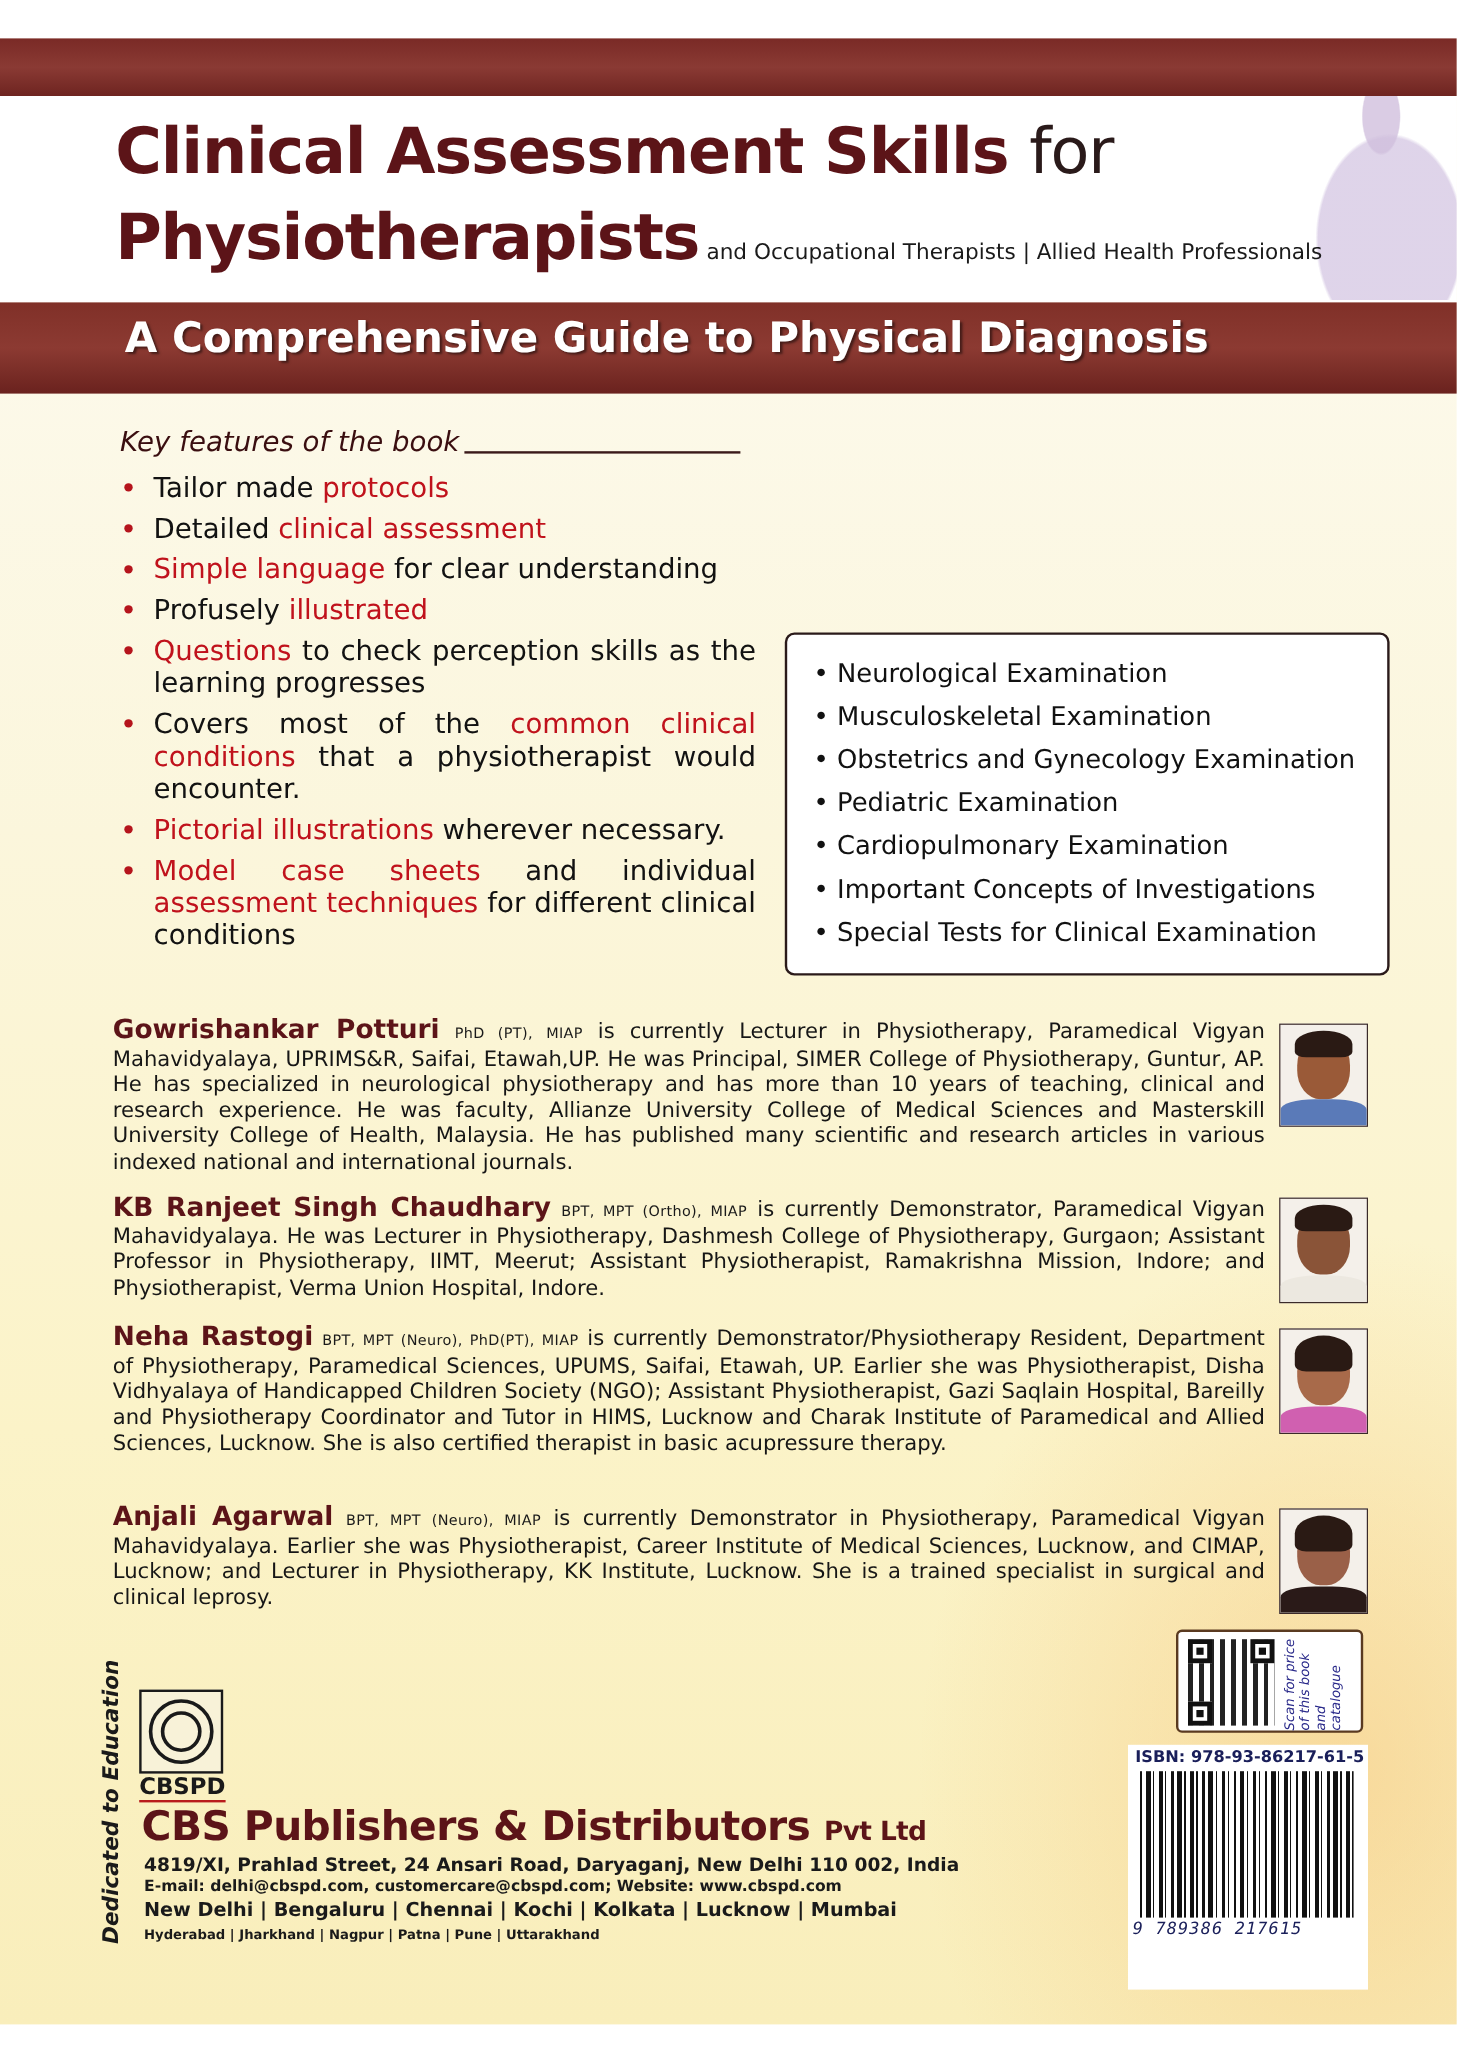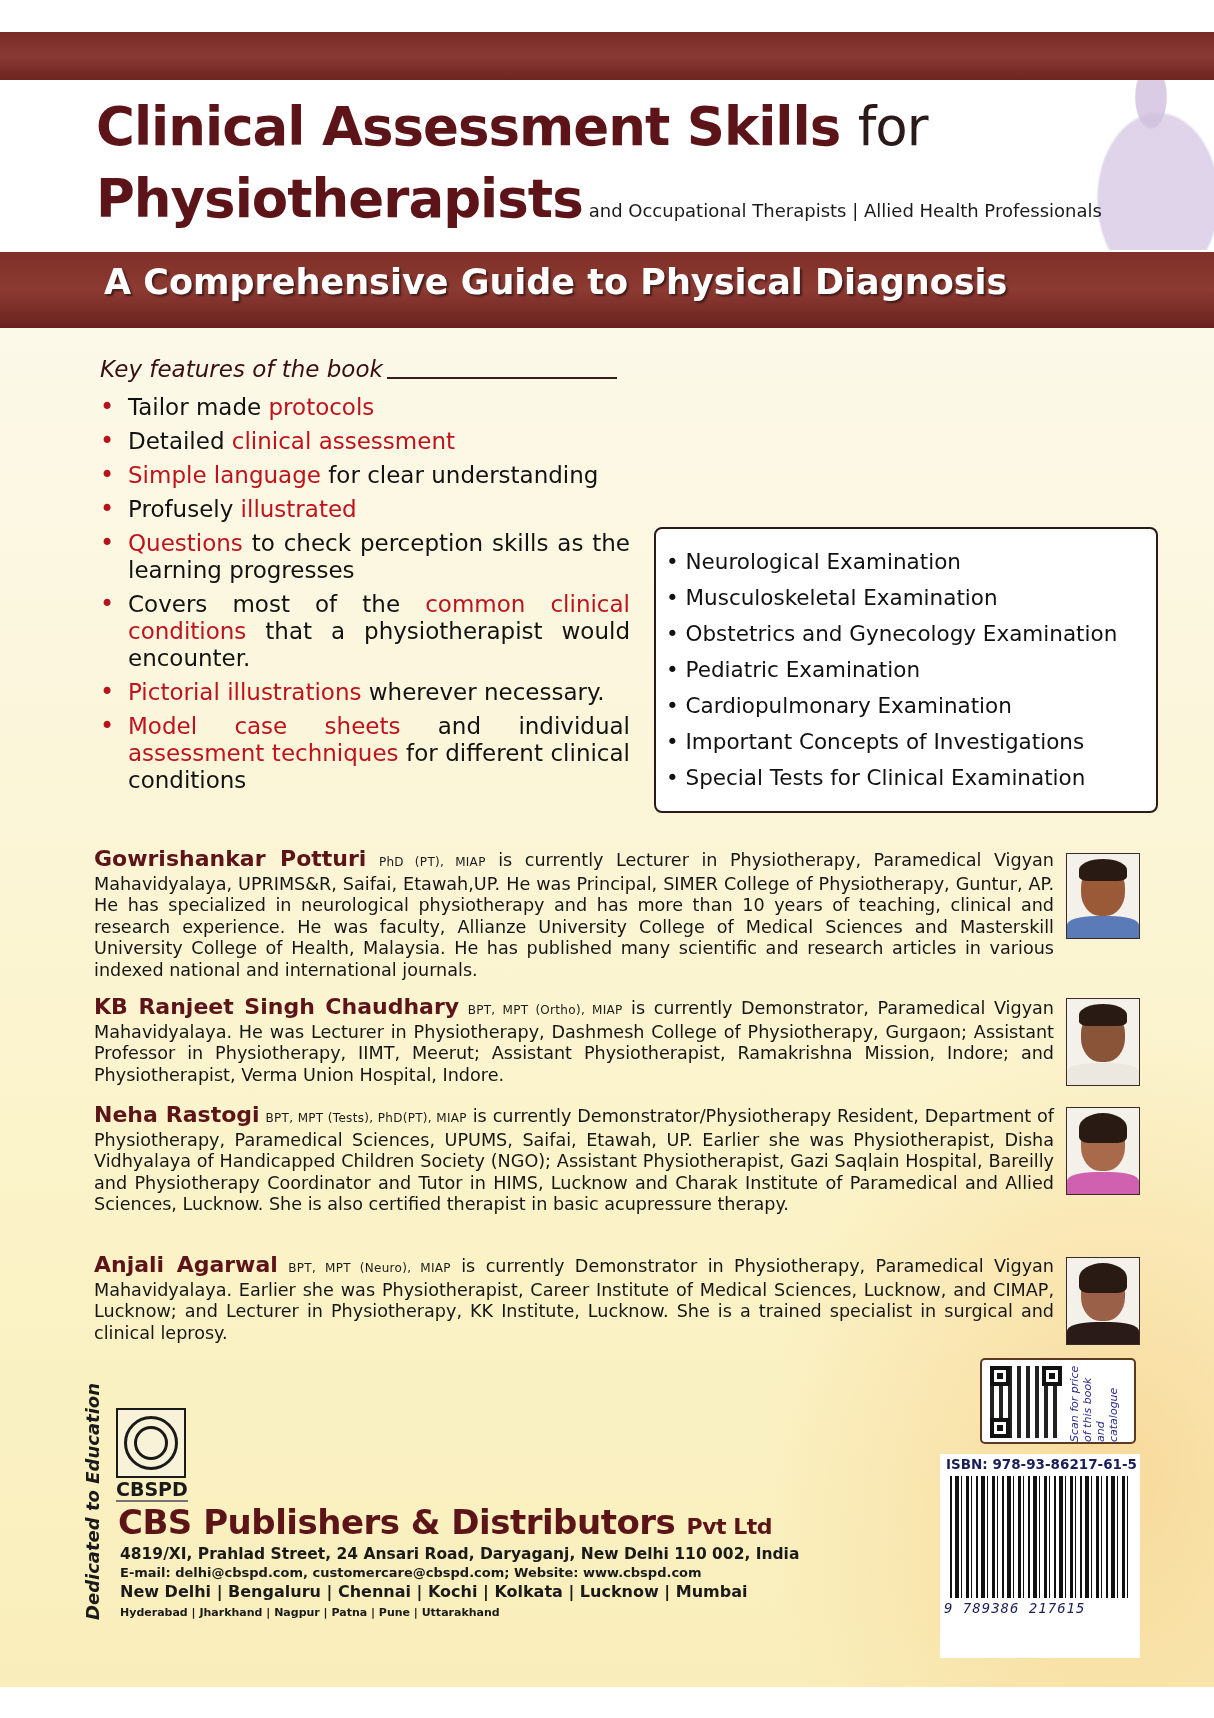--- a/index.html
+++ b/index.html
@@ -64,21 +64,21 @@
     position: relative; padding-left: 30px; font-size: 23px; line-height: 27px;
     color: #121212; margin-bottom: 7px; text-align: justify;
   }
   .features li::before {
     content: "•"; position: absolute; left: 2px; top: 0; color: #b5141c; font-size: 24px;
   }
   .red { color: #c0121c; }
 
   .topics-box {
     position: absolute; left: 654px; top: 527px; width: 504px; height: 286px;
-    background: #ffffff; border: 2px solid #2a1a1a; border-radius: 8px; padding: 20px 0 0 10px;
+    background: #ffffff; border: 2px solid #2a1a1a; border-radius: 8px; padding: 20px 0 0 22px;
   }
   .topics-box ul { list-style: none; }
   .topics-box li {
     font-size: 21.5px; color: #111; line-height: 26px; margin-bottom: 10px; white-space: nowrap;
   }
 
   .author {
     position: absolute; left: 94px; width: 960px;
     font-size: 17.6px; line-height: 21.5px; color: #161616; text-align: justify;
   }
@@ -103,21 +103,21 @@
     position: absolute; left: 82px; top: 1620px; transform: rotate(-90deg); transform-origin: left top;
     font-size: 18px; font-style: italic; font-weight: bold; color: #1a1a1a; white-space: nowrap;
   }
   .logo-box {
     position: absolute; left: 116px; top: 1408px; width: 70px; height: 70px;
     border: 2px solid #1a1a1a; background: #f8f2d8;
   }
   .logo-box .ring { position: absolute; border: 3px solid #1a1a1a; border-radius: 50%; }
   .logo-text {
     position: absolute; left: 116px; top: 1479px; font-size: 19px; font-weight: bold; color: #1a1a1a;
-    border-bottom: 2px solid #737373; line-height: 21px;
+    border-bottom: 2px solid #b91c1c; line-height: 21px;
   }
   .pub-name {
     position: absolute; left: 118px; top: 1502px; font-size: 34px; font-weight: bold; color: #5c1418;
     white-space: nowrap; letter-spacing: -0.5px;
   }
   .pub-name .pvt { font-size: 22px; }
   .pub-line { position: absolute; left: 120px; white-space: nowrap; color: #1a1a1a; }
   .pub-addr { top: 1545px; font-size: 15.5px; font-weight: bold; }
   .pub-email { top: 1565px; font-size: 13px; font-weight: bold; }
   .pub-cities { top: 1582px; font-size: 16px; font-weight: bold; }
@@ -221,21 +221,21 @@
   <span>is currently Demonstrator, Paramedical Vigyan Mahavidyalaya. He was Lecturer in Physiotherapy, Dashmesh College of Physiotherapy, Gurgaon; Assistant Professor in Physiotherapy, IIMT, Meerut; Assistant Physiotherapist, Ramakrishna Mission, Indore; and Physiotherapist, Verma Union Hospital, Indore.</span>
 </div>
 <div class="photo" style="left:1066px; top:998px; height:88px;">
   <div class="head" style="background:#8a5438;"></div>
     <div class="hair"></div>
   <div class="shoulders" style="background:#ece8e0;"></div>
 </div>
 
 <div class="author" style="top:1104px; width:960px;">
   <span class="name">Neha Rastogi</span>
-  <span class="quals">BPT, MPT (Tests), PhD(PT), MIAP</span>
+  <span class="quals">BPT, MPT (Neuro), PhD(PT), MIAP</span>
   <span>is currently Demonstrator/Physiotherapy Resident, Department of Physiotherapy, Paramedical Sciences, UPUMS, Saifai, Etawah, UP. Earlier she was Physiotherapist, Disha Vidhyalaya of Handicapped Children Society (NGO); Assistant Physiotherapist, Gazi Saqlain Hospital, Bareilly and Physiotherapy Coordinator and Tutor in HIMS, Lucknow and Charak Institute of Paramedical and Allied Sciences, Lucknow. She is also certified therapist in basic acupressure therapy.</span>
 </div>
 <div class="photo" style="left:1066px; top:1107px; height:88px;">
   <div class="head" style="background:#a86a4a;"></div>
     <div class="hair" style="height:30px;"></div>
   <div class="shoulders" style="background:#d060b0;"></div>
 </div>
 
 <div class="author" style="top:1254px; width:960px;">
   <span class="name">Anjali Agarwal</span>

